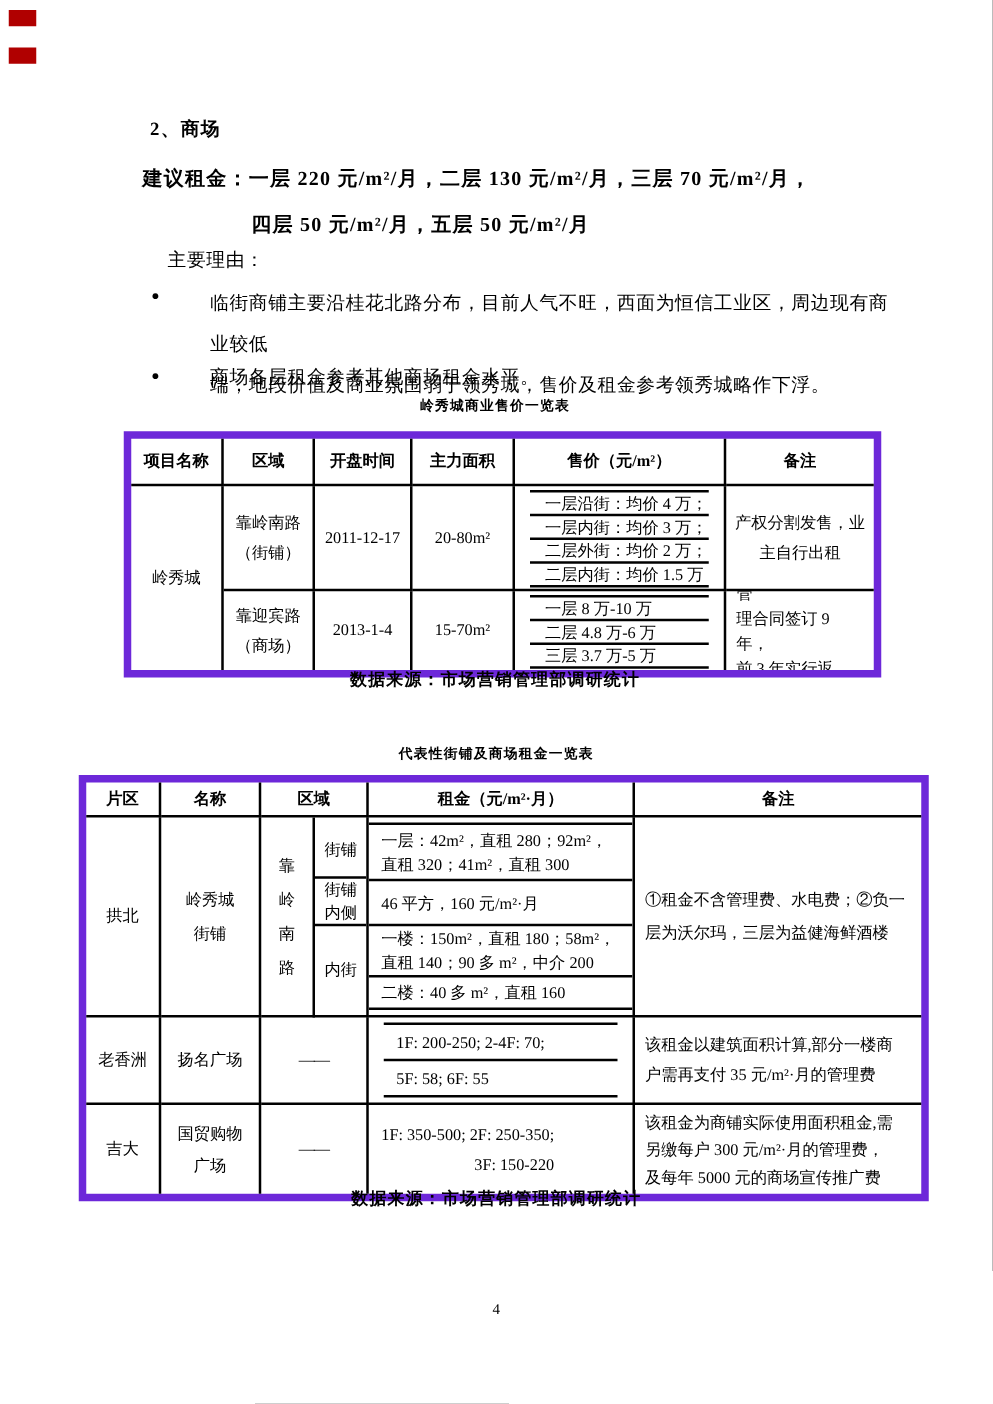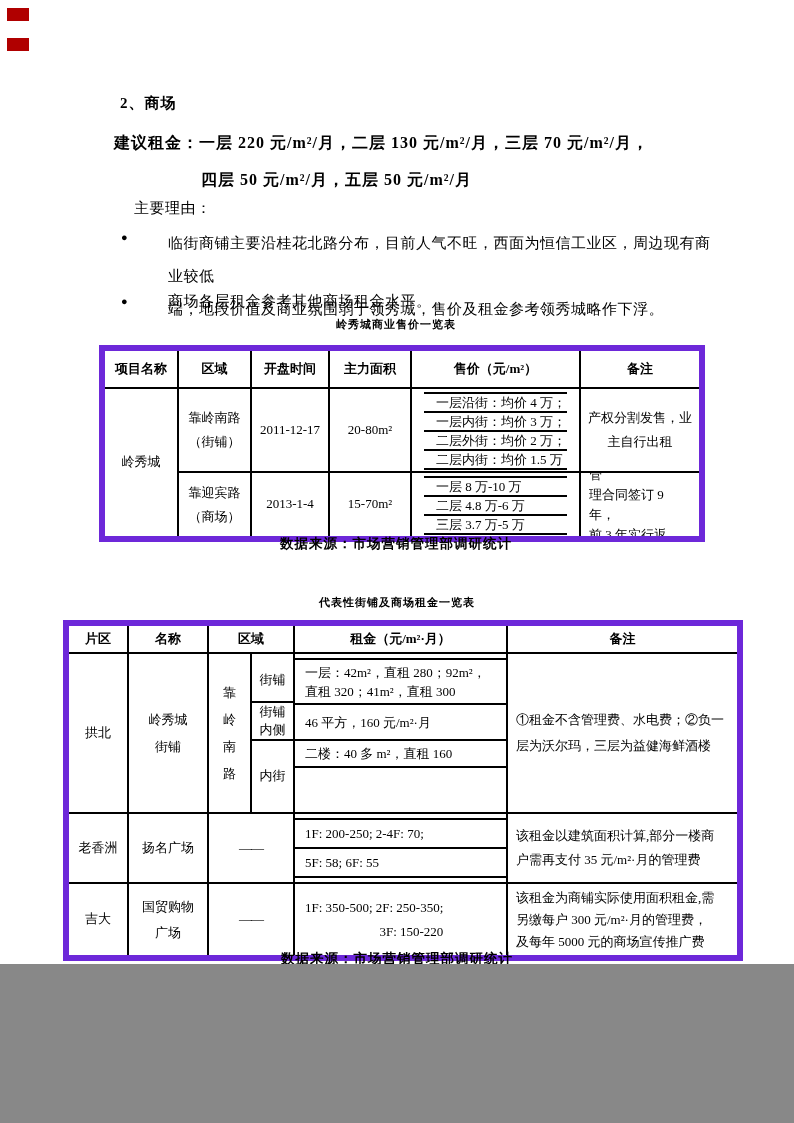--- a/index.html
+++ b/index.html
@@ -1,16 +1,16 @@
 <!DOCTYPE html>
 <html><head>
 <meta charset="utf-8">
 <style>
   html,body{margin:0;padding:0;background:#888;}
-  .page{position:relative;width:794px;height:964px;background:#fff;margin:0 auto;
+  .page{position:relative;width:794px;height:1123px;background:#fff;margin:0 auto;
         font-family:"Liberation Serif","DejaVu Serif",serif;color:#000;overflow:hidden;}
   .abs{position:absolute;}
   .pre{white-space:pre-line;}
   .red-mark{position:absolute;left:7px;width:22px;height:13px;background:#b00000;}
   .sec-title{font-weight:bold;font-size:15px;letter-spacing:1px;}
   .suggest{font-weight:bold;font-size:16px;letter-spacing:1px;}
   .body-text{font-size:15px;letter-spacing:0.5px;margin-left:20px;}
   .bullet-dot{font-size:11px;}
   .tbl-title{font-weight:bold;font-size:11px;letter-spacing:1px;text-align:center;}
   .src{font-weight:bold;font-size:13.5px;letter-spacing:1px;text-align:center;}
@@ -121,31 +121,33 @@
         <div class="it pre" style="flex:0 0 24%;line-height:18px;">街铺
 内侧</div>
         <div class="it pre" style="flex:0 0 46%;">内街</div>
       </div>
     </div>
     <div class="c stackcell" style="grid-area:2/5/3/6;">
       <div class="stack" style="padding:4px 0;">
         <div class="it pre" style="flex:0 0 30%;padding-left:10px;line-height:19px;">一层：42m²，直租 280；92m²，
 直租 320；41m²，直租 300</div>
         <div class="it" style="flex:0 0 24%;padding-left:10px;">46 平方，160 元/m²·月</div>
+        <div class="it pre" style="flex:0 0 27%;padding-left:10px;line-height:19px;">一楼：150m²，直租 180；58m²，
+直租 140；90 多 m²，中介 200</div>
         <div class="it" style="flex:0 0 19%;padding-left:10px;">二楼：40 多 m²，直租 160</div>
       </div>
     </div>
     <div class="c" style="grid-area:3/1/4/2;">老香洲</div>
 
     <div class="c lastcol pre leftcell" style="grid-area:2/6/3/7;line-height:26px;">①租金不含管理费、水电费；②负一
 层为沃尔玛，三层为益健海鲜酒楼</div>
     <div class="c" style="grid-area:3/2/4/3;">扬名广场</div>
     <div class="c" style="grid-area:3/3/4/5;letter-spacing:-1px;">——</div>
     <div class="c stackcell" style="grid-area:3/5/4/6;">
-      <div class="stack" style="padding:4px 0;">
+      <div class="stack" style="padding:4px 12px;">
         <div class="it" style="flex:1;padding-left:10px;">1F: 200-250; 2-4F: 70;</div>
         <div class="it" style="flex:1;padding-left:10px;">5F: 58; 6F: 55</div>
       </div>
     </div>
     <div class="c lastcol pre leftcell" style="grid-area:3/6/4/7;line-height:24px;">该租金以建筑面积计算,部分一楼商
 户需再支付 35 元/m²·月的管理费</div>
 
     <div class="c nobb" style="grid-area:4/1/5/2;">吉大</div>
     <div class="c nobb pre" style="grid-area:4/2/5/3;line-height:26px;">国贸购物
 广场</div>

